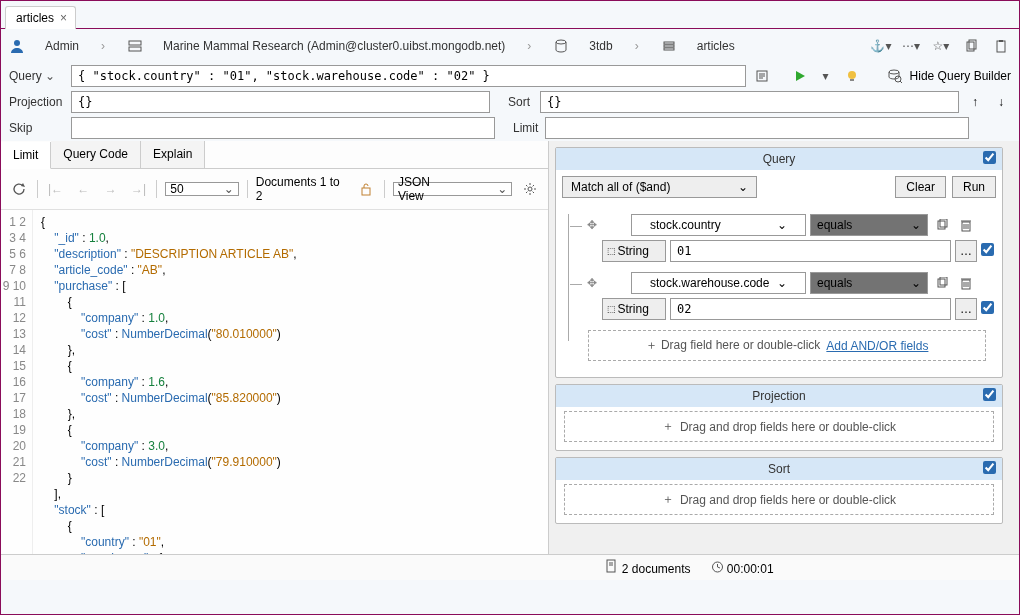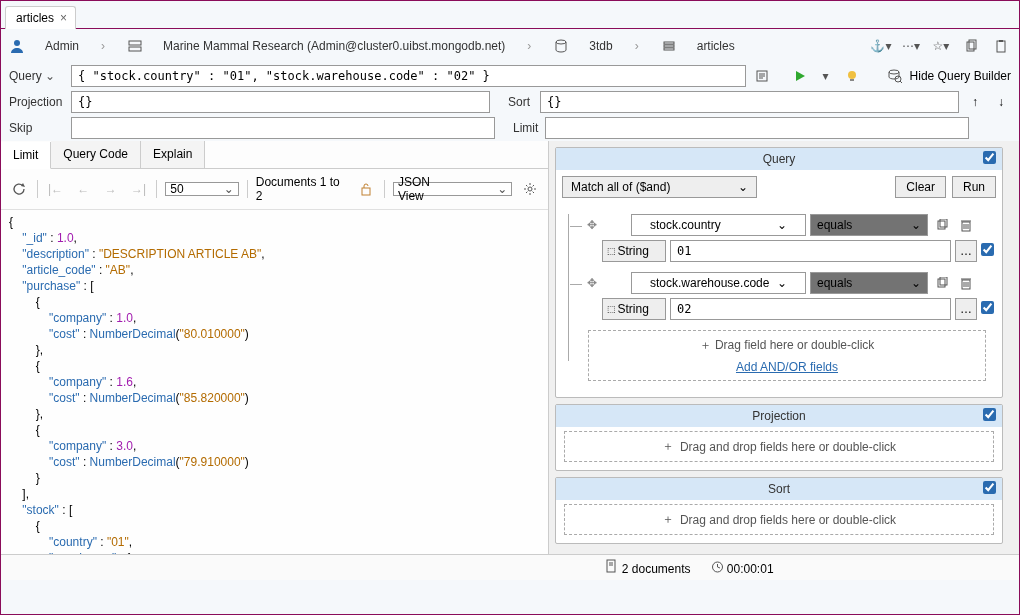--- a/index.html
+++ b/index.html
@@ -25,21 +25,21 @@
 .left-tab.active { background: #fff; border-bottom: 1px solid #fff; position: relative; top: 1px; }
 .left-toolbar { display: flex; align-items: center; gap: 8px; padding: 6px 8px; border-bottom: 1px solid #e0e0e0; background:#fdfdfd;}
 .left-toolbar .sep { width: 1px; height: 18px; background: #ccc; }
 .combo { border: 1px solid #999; background: #fff; height: 14px; padding: 0 4px; display:inline-flex; align-items:center; gap:40px;}
 .combo .arrow{color:#555;}
 .json-view { flex: 1; overflow: auto; display: flex; font-family: Consolas, monospace; font-size: 12px; background: #fefefe; }
 .gutter { width: 32px; text-align: right; color: #888; padding: 4px 6px 4px 0; user-select: none; line-height: 16px; border-right:1px solid #eee;}
 .code { padding: 4px 8px; white-space: pre; line-height: 16px; flex:1;}
 .key { color: #2a6bb0; }
 .str { color: #b36b00; }
-.num { color: #a21caf; }
+.num { color: #15803d; }
 .status-bar { height: 26px; border-top: 1px solid #ccc; display: flex; align-items: center; gap: 20px; padding: 0 12px; background: #fafafa; justify-content: center;}
 .panel { border: 1px solid #bbb; background: #fff; border-radius: 2px; }
 .panel-header { background: #d6e7f7; padding: 4px 6px; display: flex; align-items: center; justify-content: center; position: relative; font-weight: 400; color: #333; }
 .panel-header .chk { position: absolute; right: 6px; }
 .qb-top { display: flex; align-items: center; gap: 6px; padding: 6px; }
 .qb-select { border: 1px solid #999; background: #eee; height: 22px; width: 195px; display:inline-flex; align-items:center; padding:0 8px; justify-content:space-between;}
 .qb-btn { border: 1px solid #999; background: #eee; height: 22px; padding: 0 10px; cursor: pointer; }
 .qb-body { padding: 4px 8px 8px 8px; }
 .cond { margin: 6px 0 10px 20px; position: relative; }
 .cond::before { content:""; position:absolute; left:-14px; top:12px; width:12px; height:1px; background:#aaa; }
@@ -47,21 +47,21 @@
 .qb-body-wrap::before { content:""; position:absolute; left:12px; top:10px; bottom:36px; width:1px; background:#aaa;}
 .cond-row { display: flex; align-items: center; gap: 4px; }
 .grip { color:#888; width:16px; text-align:center; cursor:move;}
 .field-sel { border:1px solid #999; background:#fff; height:22px; width:175px; display:inline-flex; align-items:center; padding:0 18px; justify-content:space-between;margin-left:27px;}
 .op-sel { border:1px solid #999; background:#737373; height:22px; width:118px; display:inline-flex; align-items:center; padding:0 6px; justify-content:space-between;}
 .type-sel { border:1px solid #999; background:#eee; height:22px; width:64px; display:inline-flex; align-items:center; padding:0 4px; gap:2px;}
 .val-input { border:1px solid #999; height:22px; flex:1; padding:0 6px; font-family:Consolas,monospace;}
 .sm-btn { border:1px solid #999; background:#eee; width:22px; height:22px; display:inline-flex; align-items:center; justify-content:center; cursor:pointer;}
 .cond-row2 { display:flex; align-items:center; gap:4px; margin-top:4px; margin-left:18px;}
 .drop-zone { border:1px dashed #aaa; margin:4px 8px 8px 8px; padding:6px; text-align:center; color:#555; display:flex; align-items:center; justify-content:center; gap:6px;}
-.drop-zone.small { margin-left:24px; padding:6px 10px;flex-direction:column;}
+.drop-zone.small { margin-left:24px; padding:6px 10px;}
 .link { color:#2a6bb0; text-decoration:underline; cursor:pointer;}
 .chk input { accent-color:#2a6bb0;}
 .scroller{width:12px; background:#f0f0f0;}
 svg { display: block; }
 </style>
 </head>
 <body>
 
 <div class="tab-bar">
   <div class="tab">
@@ -215,20 +215,43 @@
           <span class="arrow">⌄</span>
         </span>
       <span class="btn-icon">
           <svg width="14" height="14" viewBox="0 0 14 14">
             <circle cx="7" cy="7" r="2" fill="none" stroke="#555"></circle>
             <path d="M7 1v2M7 11v2M1 7h2M11 7h2M3 3l1.4 1.4M9.6 9.6L11 11M11 3L9.6 4.4M4.4 9.6L3 11" stroke="#555"></path>
           </svg>
         </span>
     </div>
     <div class="json-view">
+      <div class="gutter" id="gutter">1
+2
+3
+4
+5
+6
+7
+8
+9
+10
+11
+12
+13
+14
+15
+16
+17
+18
+19
+20
+21
+22
+</div>
       <div class="code" id="code">{
     <span class="key">"_id"</span> : <span class="num">1.0</span>,
     <span class="key">"description"</span> : <span class="str">"DESCRIPTION ARTICLE AB"</span>,
     <span class="key">"article_code"</span> : <span class="str">"AB"</span>,
     <span class="key">"purchase"</span> : [
         {
             <span class="key">"company"</span> : <span class="num">1.0</span>,
             <span class="key">"cost"</span> : <span class="key">NumberDecimal</span>(<span class="str">"80.010000"</span>)
         },
         {

